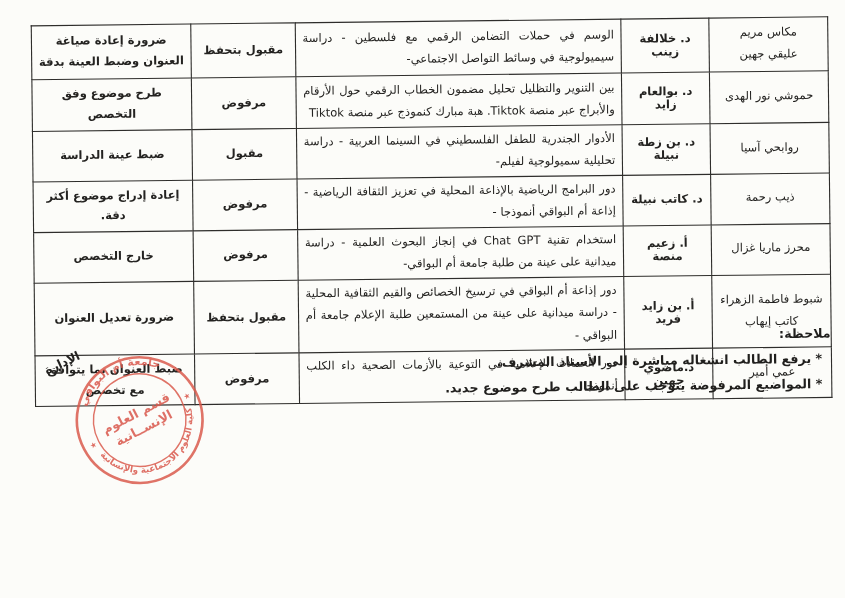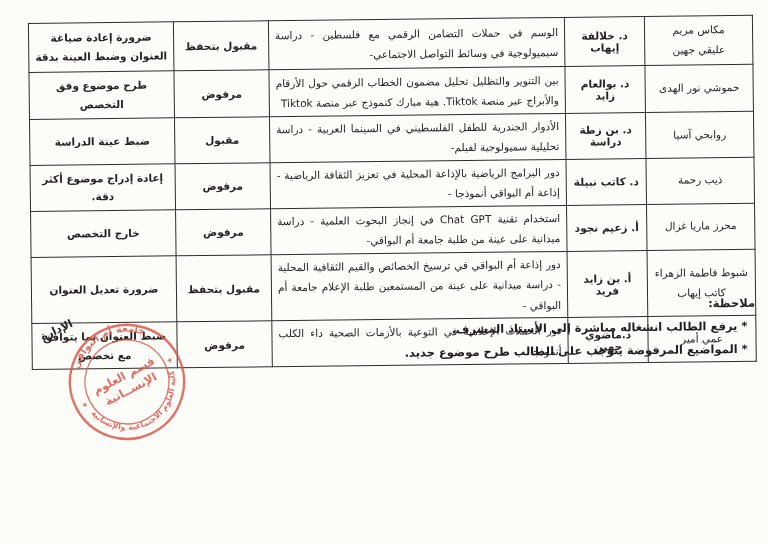--- a/index.html
+++ b/index.html
@@ -72,49 +72,49 @@
         <col style="width:108px">
           <col style="width:80px">
           <col style="width:296px">
           <col style="width:95px">
           <col style="width:145px">
       </colgroup>
       <tbody>
         <tr class="r1">
           <td class="student">مكاس مريم
 عليقي جهين</td>
-          <td class="supervisor">د. خلالفة إيهاب</td>
+          <td class="supervisor">د. خلالفة زينب</td>
           <td class="topic">الوسم في حملات التضامن الرقمي مع فلسطين - دراسة سيميولوجية في وسائط التواصل الاجتماعي-</td>
           <td class="decision">مقبول بتحفظ</td>
           <td class="note">ضرورة إعادة صياغة العنوان وضبط العينة بدقة</td>
         </tr>
         <tr class="r2">
           <td class="student">حموشي نور الهدى</td>
           <td class="supervisor">د. بوالعام زايد</td>
           <td class="topic">بين التنوير والتظليل تحليل مضمون الخطاب الرقمي حول الأرقام والأبراج عبر منصة Tiktok. هبة مبارك كنموذج عبر منصة Tiktok</td>
           <td class="decision">مرفوض</td>
           <td class="note">طرح موضوع  وفق التخصص</td>
         </tr>
         <tr class="r3">
           <td class="student">روابحي آسيا</td>
-          <td class="supervisor">د. بن زطة دراسة</td>
+          <td class="supervisor">د. بن زطة نبيلة</td>
           <td class="topic">الأدوار الجندرية للطفل الفلسطيني في السينما العربية - دراسة تحليلية سميولوجية لفيلم-</td>
           <td class="decision">مقبول</td>
           <td class="note">ضبط عينة الدراسة</td>
         </tr>
         <tr class="r4">
           <td class="student">ذيب رحمة</td>
           <td class="supervisor">د. كاتب نبيلة</td>
           <td class="topic">دور البرامج الرياضية بالإذاعة المحلية في تعزيز الثقافة الرياضية - إذاعة أم البواقي أنموذجا -</td>
           <td class="decision">مرفوض</td>
           <td class="note">إعادة إدراج موضوع أكثر دقة.</td>
         </tr>
         <tr class="r5">
           <td class="student">محرز ماريا غزال</td>
-          <td class="supervisor">أ. زعيم نجود</td>
+          <td class="supervisor">أ. زعيم منصة</td>
           <td class="topic">استخدام تقنية Chat GPT في إنجاز البحوث العلمية - دراسة ميدانية على عينة من طلبة جامعة أم البواقي-</td>
           <td class="decision">مرفوض</td>
           <td class="note">خارج التخصص</td>
         </tr>
         <tr class="r6">
           <td class="student">شبوط فاطمة الزهراء
 كاتب إيهاب</td>
           <td class="supervisor">أ. بن زايد فريد</td>
           <td class="topic">دور إذاعة أم البواقي في ترسيخ الخصائص والقيم الثقافية المحلية - دراسة ميدانية على عينة من المستمعين طلبة الإعلام جامعة أم البواقي -</td>
           <td class="decision">مقبول بتحفظ</td>

